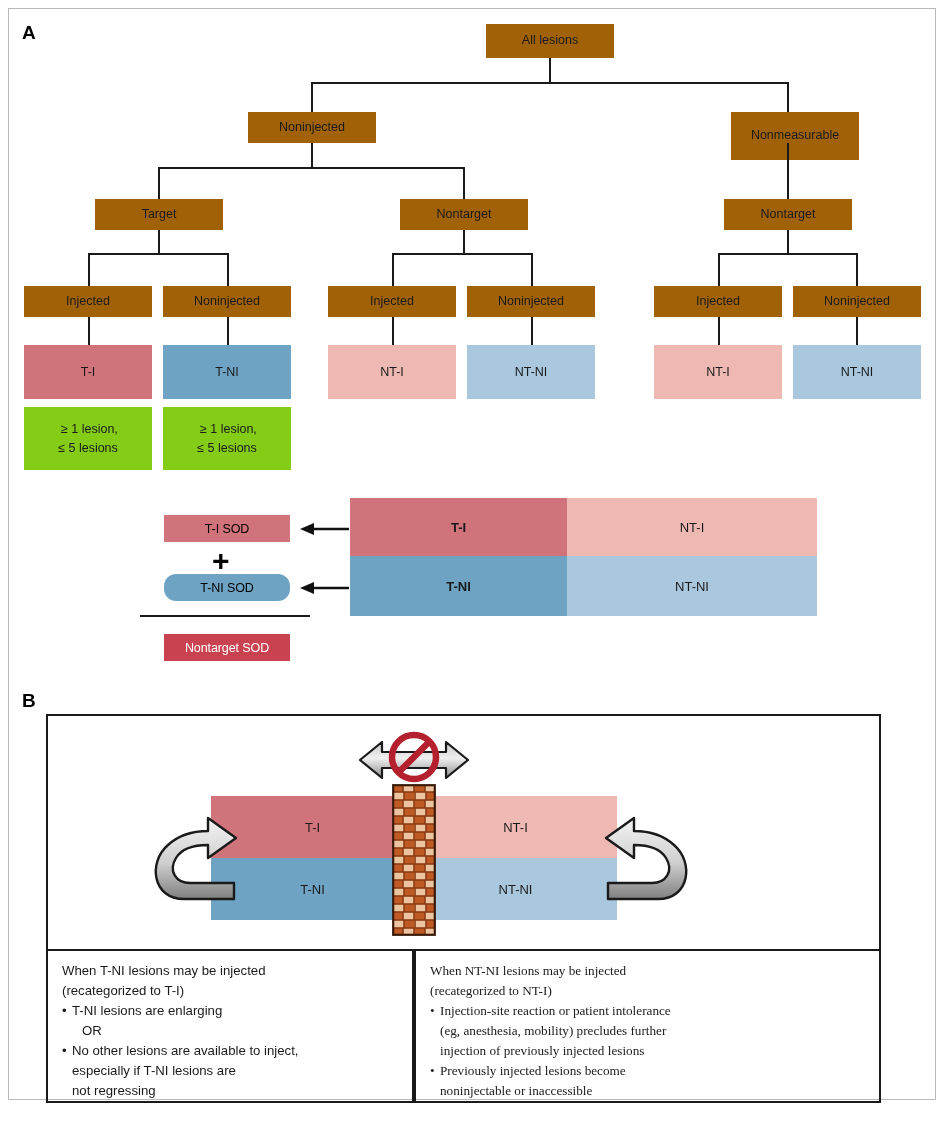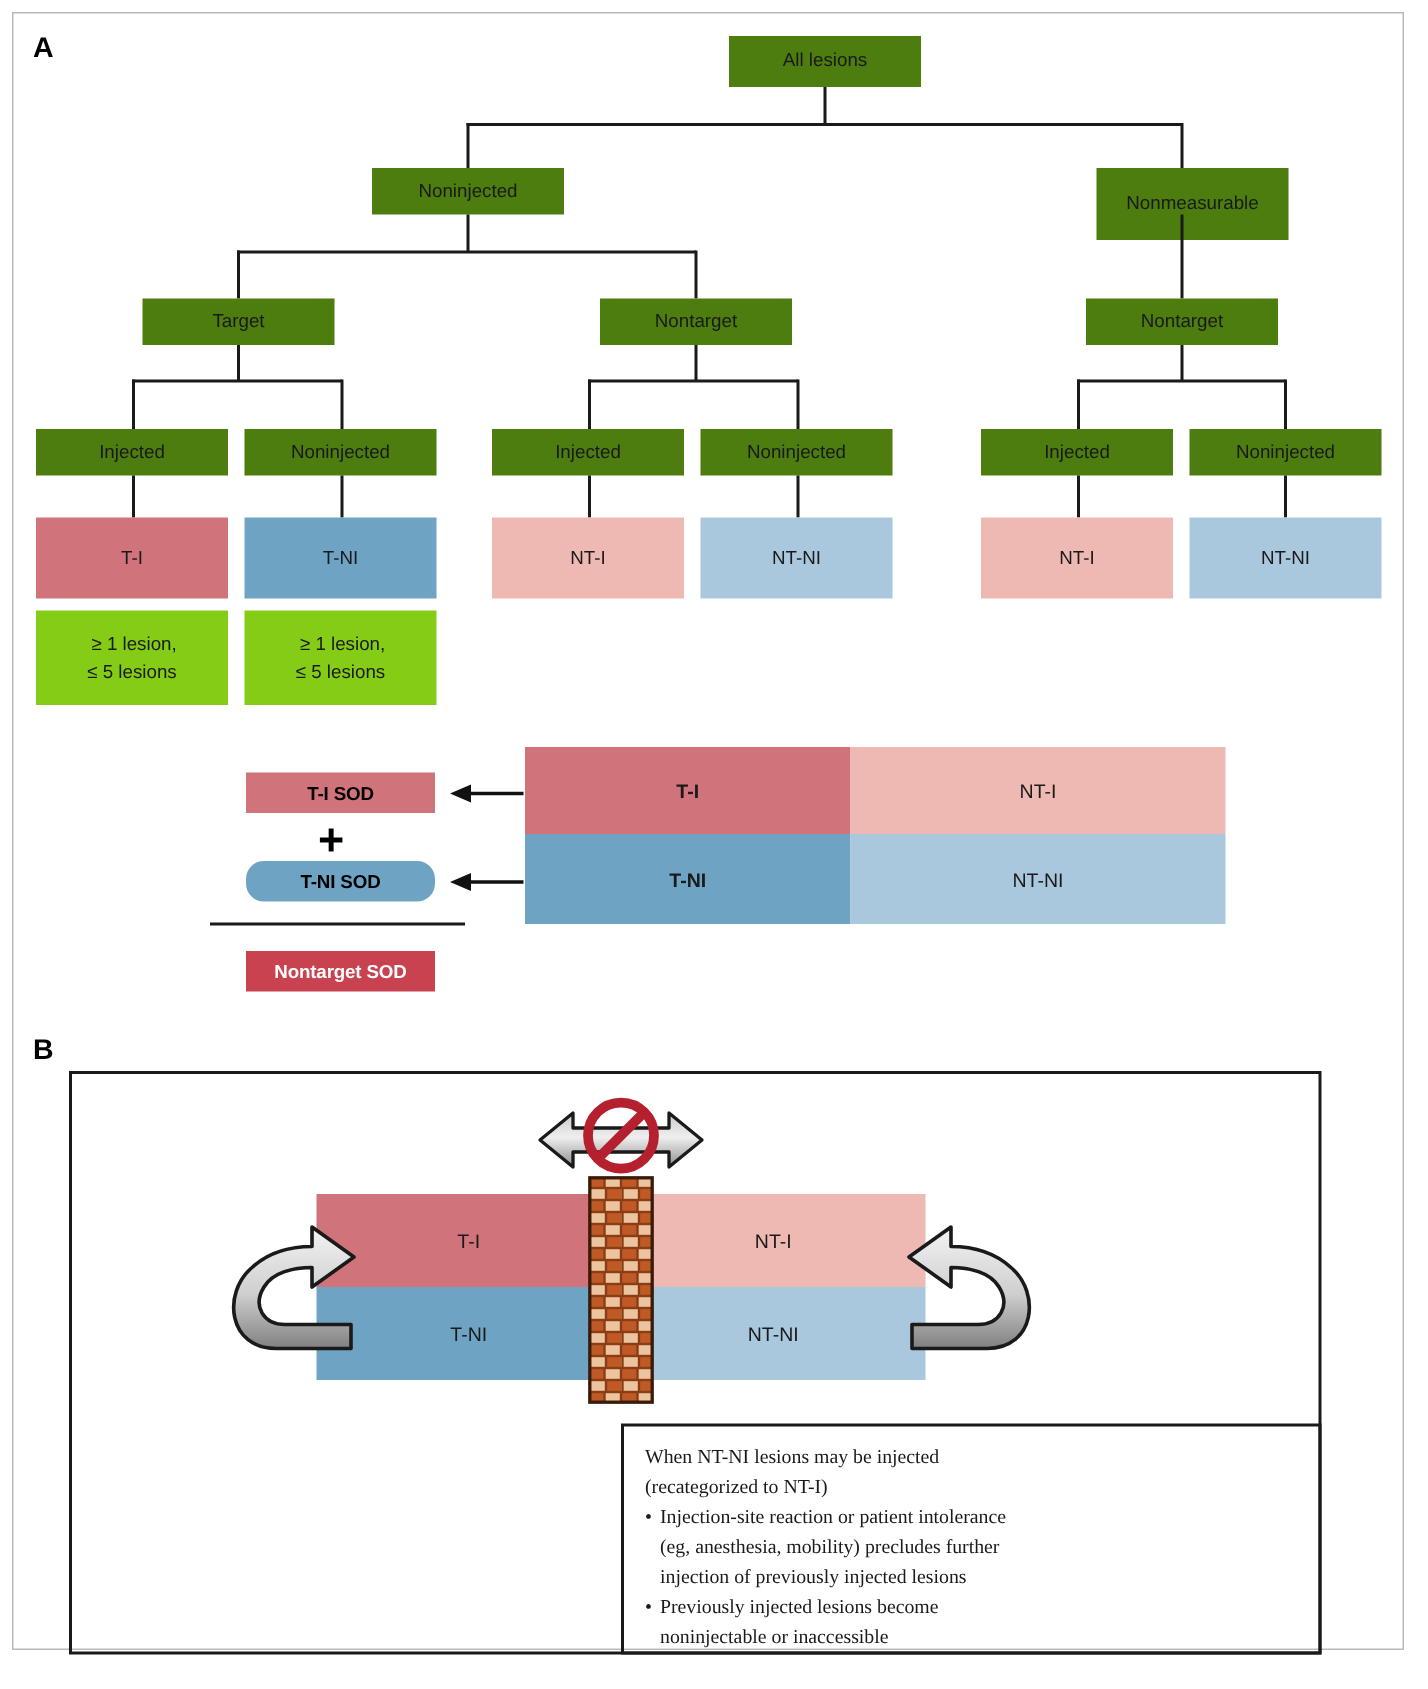--- a/index.html
+++ b/index.html
@@ -31,21 +31,21 @@
   .panel-letter {
     position: absolute;
     font-weight: bold;
     font-size: 19px;
     color: #000;
     font-family: "Liberation Sans", sans-serif;
   }
   
   .tbox {
     position: absolute;
-    background: #4d7c0f;
+    background: #a16207;
     color: #1a1a1a;
     font-size: 12.5px;
     display: flex;
     align-items: center;
     justify-content: center;
     text-align: left;
     box-sizing: border-box;
     line-height: 1.25;
   }
   .cbox {
@@ -81,21 +81,21 @@
   .ln.h { height: 1.6px; }
 
   
   .sodbox {
     position: absolute;
     box-sizing: border-box;
     display: flex;
     align-items: center;
     justify-content: center;
     font-size: 12.5px;
-    font-weight: bold;
+    font-weight: normal;
     letter-spacing: -0.1px;
   }
   .sodmatrix-cell {
     position: absolute;
     box-sizing: border-box;
     display: flex;
     align-items: center;
     justify-content: center;
     font-size: 13px;
     font-weight: bold;
@@ -309,20 +309,31 @@
         <stop offset="0%" stop-color="#f3f3f3"></stop>
         <stop offset="55%" stop-color="#cfcfcf"></stop>
         <stop offset="100%" stop-color="#808080"></stop>
       </linearGradient>
     </defs>
     <g transform="translate(92,0) scale(-1,1)">
       <path d="M88,99 L38,99 C6,99 2,62 22,45 C34,34 50,31 62,31 L62,18 L90,38 L62,58 L62,45 C50,45 36,48 30,58 C22,71 30,83 44,83 L88,83 Z" fill="url(#gr)" stroke="#1a1a1a" stroke-width="2.4" stroke-linejoin="round"></path>
     </g>
   </svg>
 
+  <div class="b-textbox" style="left:46px; top:949px; width:368px; height:154px;">
+    <div class="hdr">When T-NI lesions may be injected
+(recategorized to T-I)</div>
+    <ul>
+      <li class="bulleted">T-NI lesions are enlarging</li>
+      <li style="padding-left:20px;">OR</li>
+      <li class="bulleted">No other lesions are available to inject,
+especially if T-NI lesions are
+not regressing</li>
+    </ul>
+  </div>
 
   <div class="b-textbox" style="left:414px; top:949px; width:467px; height:154px;font-family:Liberation Serif, serif;">
     <div class="hdr">When NT-NI lesions may be injected
 (recategorized to NT-I)</div>
     <ul>
       <li class="bulleted">Injection-site reaction or patient intolerance
 (eg, anesthesia, mobility) precludes further
 injection of previously injected lesions</li>
       <li class="bulleted">Previously injected lesions become
 noninjectable or inaccessible</li>

